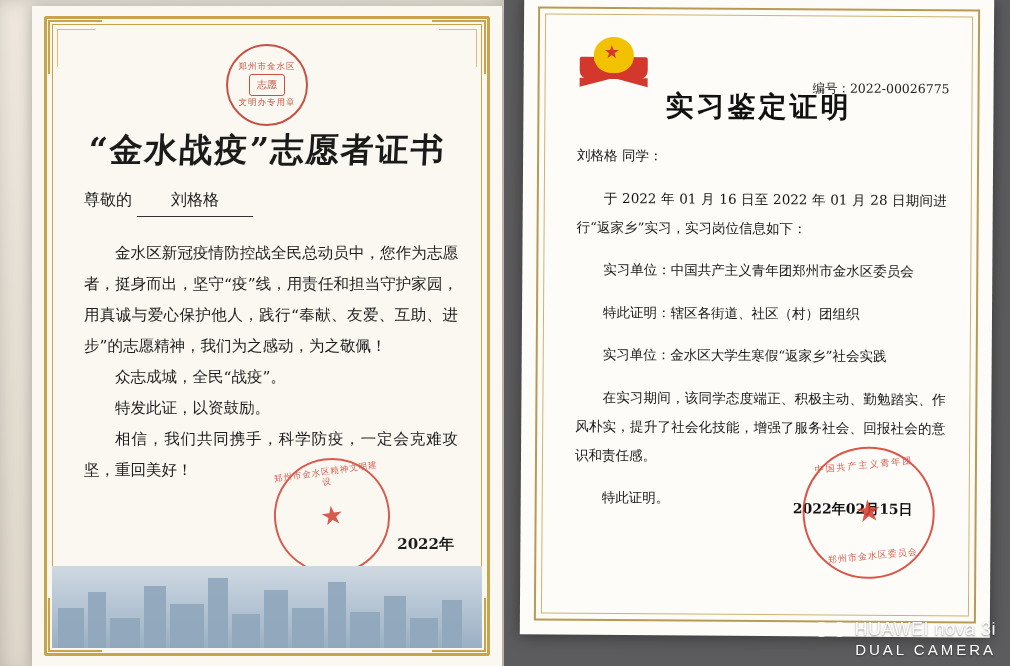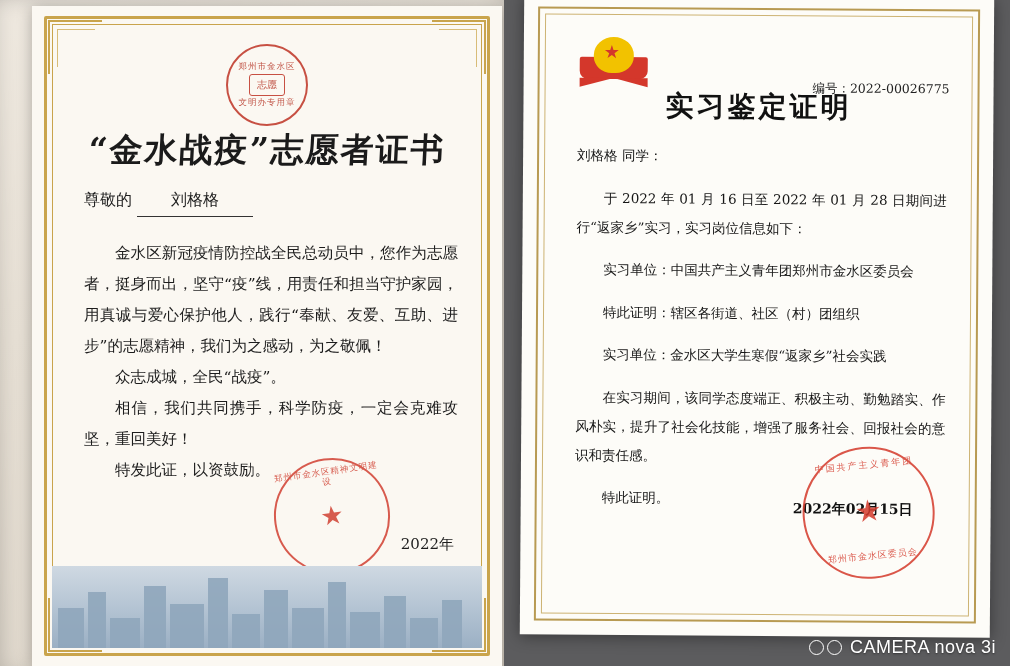--- a/index.html
+++ b/index.html
@@ -177,21 +177,21 @@
   }
   .issuer {
     position: absolute;
     right: 48px;
     bottom: 112px;
     text-align: center;
     font-size: 15px;
     color: #1d1d1d;
     font-family: "DejaVu Serif", serif;
   }
-  .issuer .date { margin-top: 14px; font-size: 15px; }
+  .issuer .date { margin-top: 14px; font-size: 15px; font-weight: bold; }
 
   .skyline {
     position: absolute;
     left: 20px; right: 20px;
     bottom: 18px;
     height: 82px;
     background: linear-gradient(180deg, #cfd9e2 0%, #b2c2d2 55%, #9bb0c4 100%);
     overflow: hidden;
   }
   .bld {
@@ -396,22 +396,22 @@
 
       <div class="cert-title">“金水战疫”志愿者证书</div>
 
       <div class="cert-body">
         <div class="salutation">
           <span>尊敬的</span>
           <span class="name">刘格格</span>
         </div>
         <p class="para">金水区新冠疫情防控战全民总动员中，您作为志愿者，挺身而出，坚守“疫”线，用责任和担当守护家园，用真诚与爱心保护他人，践行“奉献、友爱、互助、进步”的志愿精神，我们为之感动，为之敬佩！</p>
         <p class="para">众志成城，全民“战疫”。</p>
+        <p class="para">特发此证，以资鼓励。</p>
         <p class="para">相信，我们共同携手，科学防疫，一定会克难攻坚，重回美好！</p>
-        <p class="para">特发此证，以资鼓励。</p>
       </div>
 
       <div class="seal-bottom">
         <div class="ring-text">郑州市金水区精神文明建设</div>
         <div class="star">★</div>
       </div>
 
       <div class="issuer">
         <div class="date">2022年</div>
       </div>
@@ -479,18 +479,19 @@
         <div class="arc-bottom">郑州市金水区委员会</div>
       </div>
     </div>
 
     <div class="watermark">
       <div class="wm-row">
         <span class="wm-lens">
             <i></i>
             <i></i>
           </span>
-        <span class="wm-brand">CAMERA nova 3i</span>
-      </div>
+        <span class="wm-brand">HUAWEI nova 3i</span>
+      </div>
+      <div class="wm-sub">DUAL CAMERA</div>
     </div>
   </div>
 
 </div>
 
 </body></html>

